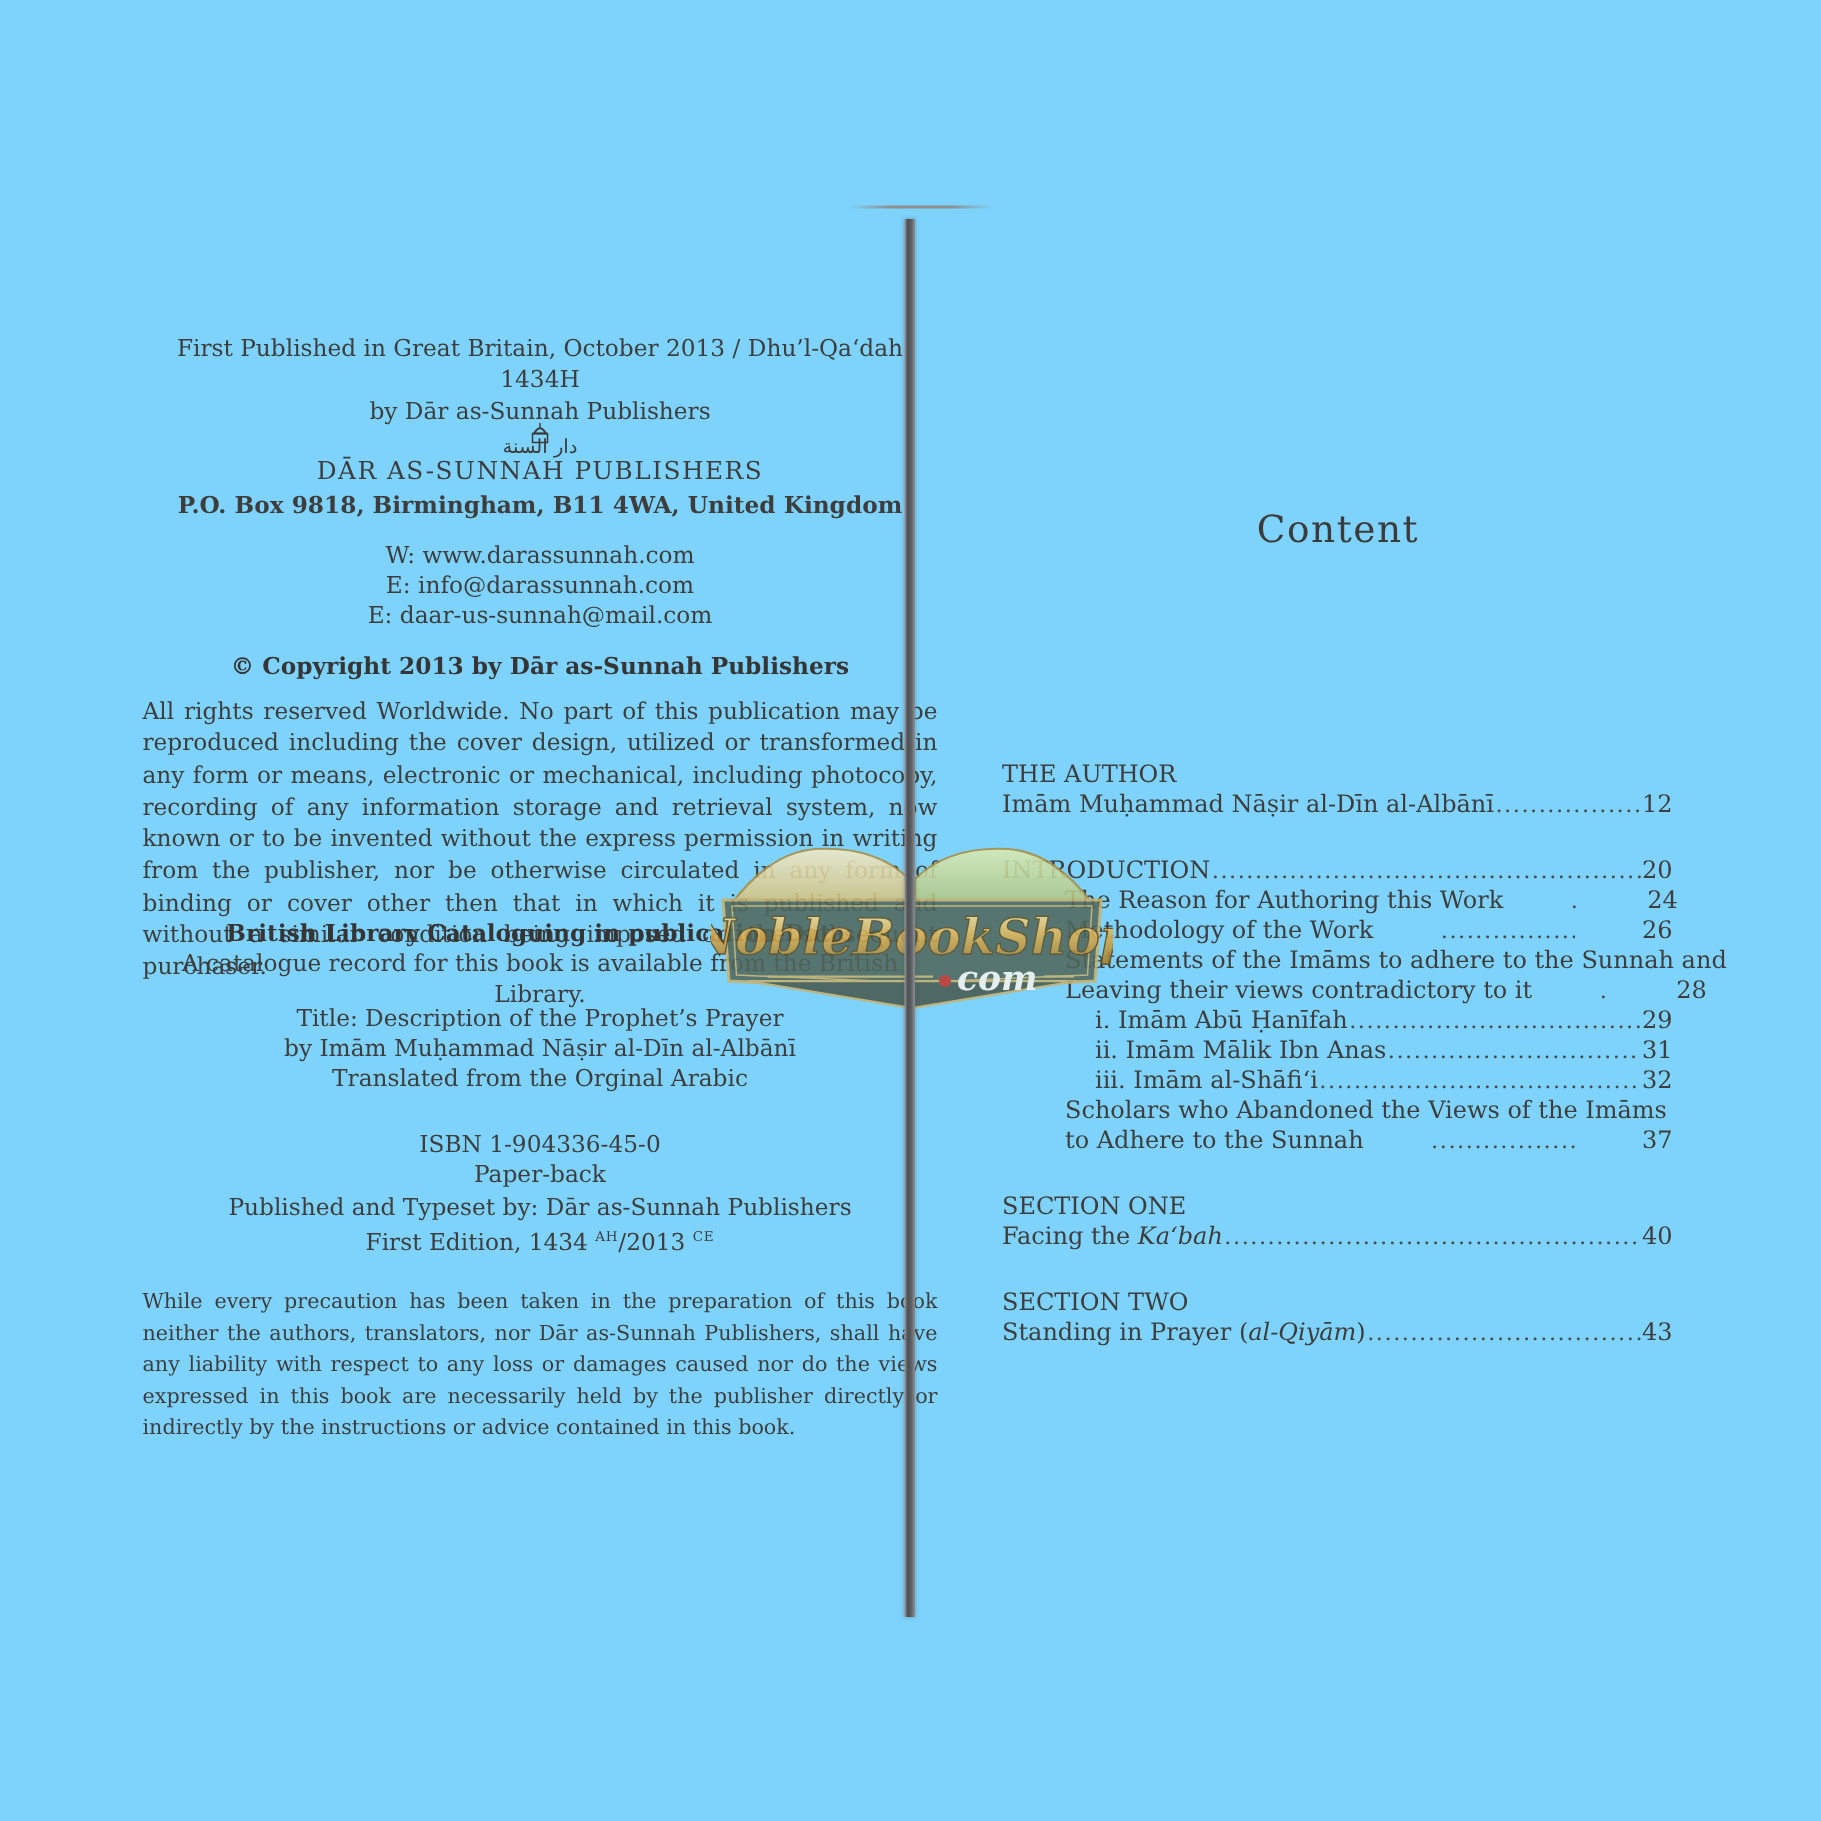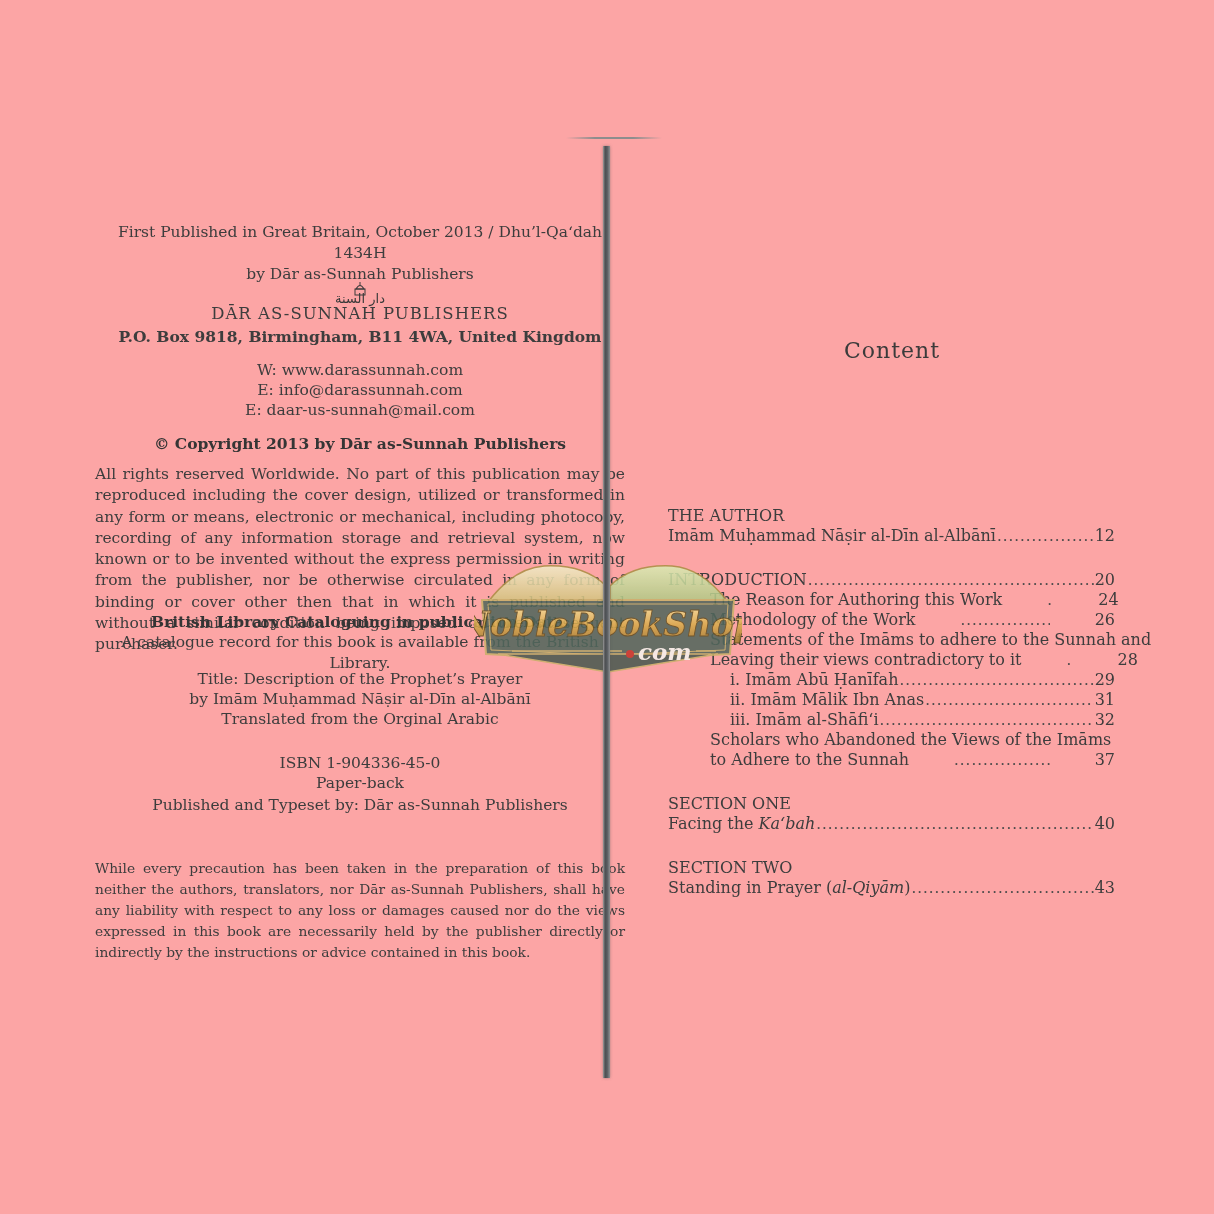--- a/index.html
+++ b/index.html
@@ -1,28 +1,28 @@
 <!DOCTYPE html>
 <html><head>
 <meta charset="utf-8">
 <style>
   html,body{margin:0;padding:0;background:#ffffff;}
-  #canvas{position:relative;width:1214px;height:1214px;background:#fca5a5;overflow:hidden;
+  #canvas{position:relative;width:1214px;height:1214px;background:#7dd3fc;overflow:hidden;
           font-family:"DejaVu Serif", serif;color:#3d3d3d;}
   .abs{position:absolute;}
   
   .lp{left:95px;width:530px;text-align:center;font-size:15.5px;line-height:21px;z-index:1;}
   .lp-just{text-align:justify;}
   .bold{font-weight:bold;color:#353535;}
   .caps-head{letter-spacing:1px;font-size:16.5px;}
   .arabic-logo{font-family:"DejaVu Sans", sans-serif;font-size:13px;line-height:14px;color:#3a3a3a;}
   sup.ed{font-size:9px;vertical-align:super;letter-spacing:0.5px;}
   .small-par{font-size:13.8px;line-height:21px;}
   
-  .content-head{font-size:22px;letter-spacing:1px;color:#3b3b3b;}
+  .content-head{font-size:25px;letter-spacing:1px;color:#3b3b3b;}
   #toc{left:668px;top:506px;width:447px;z-index:1;font-size:16px;line-height:20px;color:#3d3d3d;}
   .toc-row{display:flex;align-items:flex-end;}
   .toc-label{white-space:nowrap;}
   .toc-dots{flex:1 1 auto;overflow:hidden;white-space:nowrap;margin:0 1px;min-width:6px;color:#4a4a4a;}
   .toc-dots::after{content:"..........................................................................................................................................................................................................";letter-spacing:1px;font-size:15px;}
   .toc-page{white-space:nowrap;}
   .toc-gap{height:24px;}
   .ind1{padding-left:42px;gap:44px;}
   .ind2{padding-left:62px;}
   .it{font-style:italic;}
@@ -78,20 +78,21 @@
 
   <div class="abs lp" style="top:632px;">A catalogue record for this book is available from the British Library.</div>
 
   <div class="abs lp" style="top:741px;line-height:20px;margin-top:12px;">
     <div>ISBN 1-904336-45-0</div>
     <div>Paper-back</div>
   </div>
 
   <div class="abs lp" style="top:795px;line-height:20px;">
     <div>Published and Typeset by: Dār as-Sunnah Publishers</div>
+    <div><span>First Edition, 1434 </span><sup class="ed">AH</sup><span>/2013 </span><sup class="ed">CE</sup></div>
   </div>
 
   <div class="abs lp lp-just small-par" style="top:858px;">While every precaution has been taken in the preparation of this book neither the authors, translators, nor Dār as-Sunnah Publishers, shall have any liability with respect to any loss or damages caused nor do the views expressed in this book are necessarily held by the publisher directly or indirectly by the instructions or advice contained in this book.</div>
 
   <div class="abs content-head" style="left:792px;top:338px;width:200px;text-align:center;z-index:1;">Content</div>
 
   <div class="abs" id="toc">
       <div class="toc-row">
         <span class="toc-label"><span>THE AUTHOR</span></span>
       </div>

